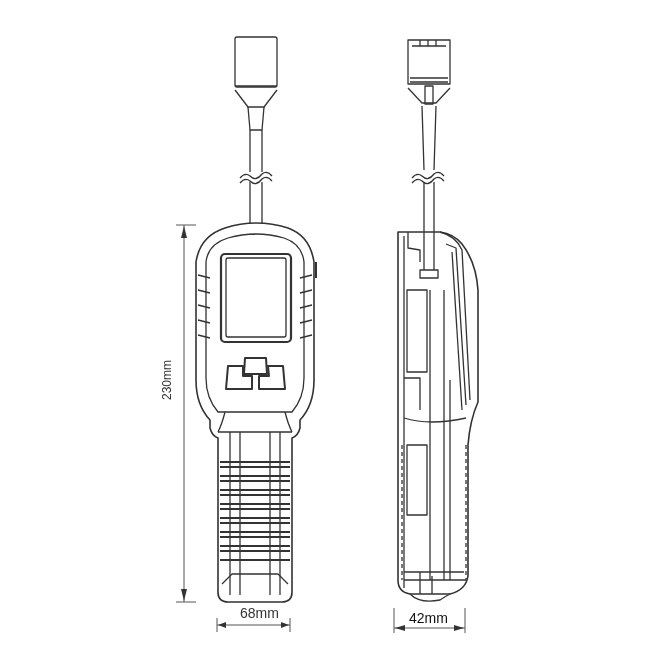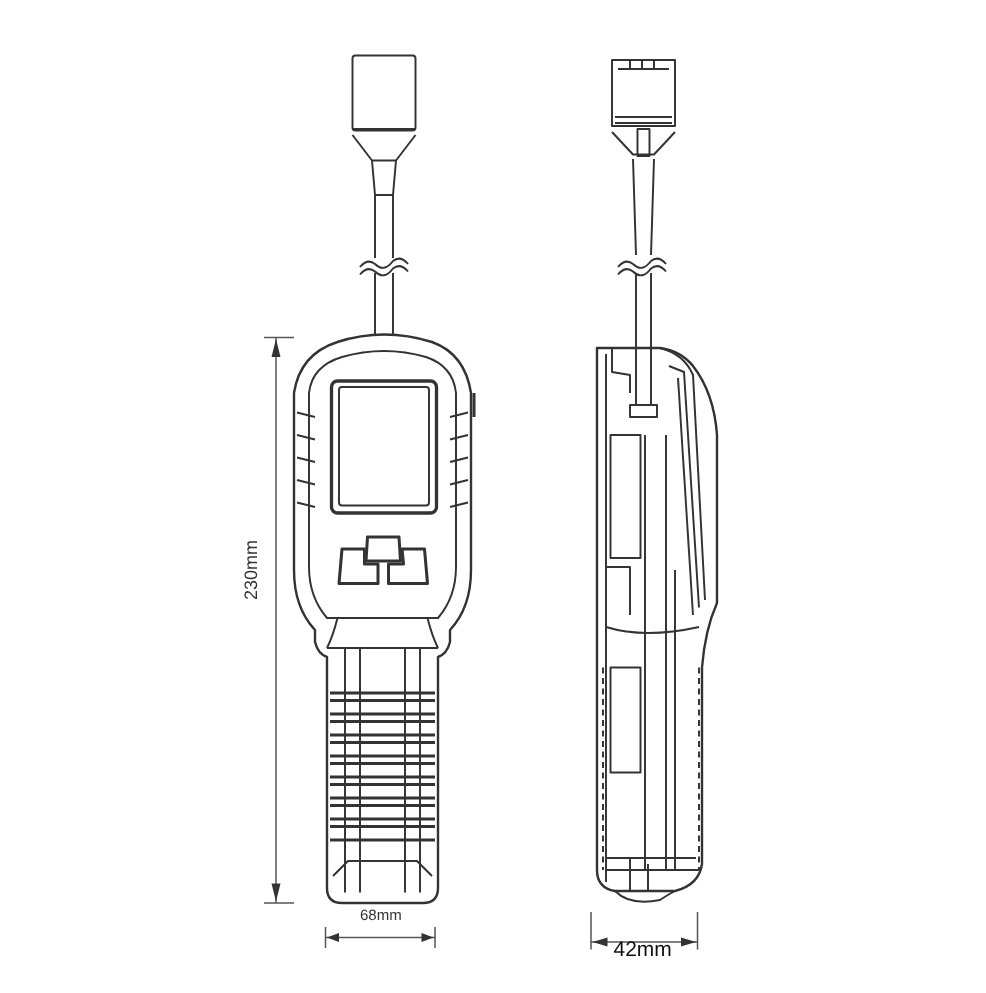--- a/index.html
+++ b/index.html
@@ -1,21 +1,21 @@
 <!DOCTYPE html>
 <html><head>
 <meta charset="utf-8">
 <style>
   html, body { margin: 0; padding: 0; background: #ffffff; }
   body { width: 657px; height: 662px; position: relative; overflow: hidden; font-family: "Liberation Sans", sans-serif; }
   svg.drawing { position: absolute; left: 0; top: 0; }
   .dim-label { position: absolute; color: #333; font-family: "Liberation Sans", sans-serif; }
   .dim-height { left: 160px; top: 400px; font-size: 12px; transform: rotate(-90deg); transform-origin: left top; white-space: nowrap; }
-  .dim-width-front { left: 240px; top: 605px; font-size: 10px; }
-  .dim-width-side { left: 409px; top: 624px; font-size: 14px; color: #111; }
+  .dim-width-front { left: 240px; top: 605px; font-size: 14px; }
+  .dim-width-side { left: 409px; top: 610px; font-size: 14px; color: #111; }
 </style>
 </head>
 <body>
 
 <svg class="drawing" width="657" height="662" viewBox="0 0 657 662" xmlns="http://www.w3.org/2000/svg">
   <g fill="none" stroke="#333" stroke-width="1.3" stroke-linejoin="round">
 
     <g>
 
       <g>

